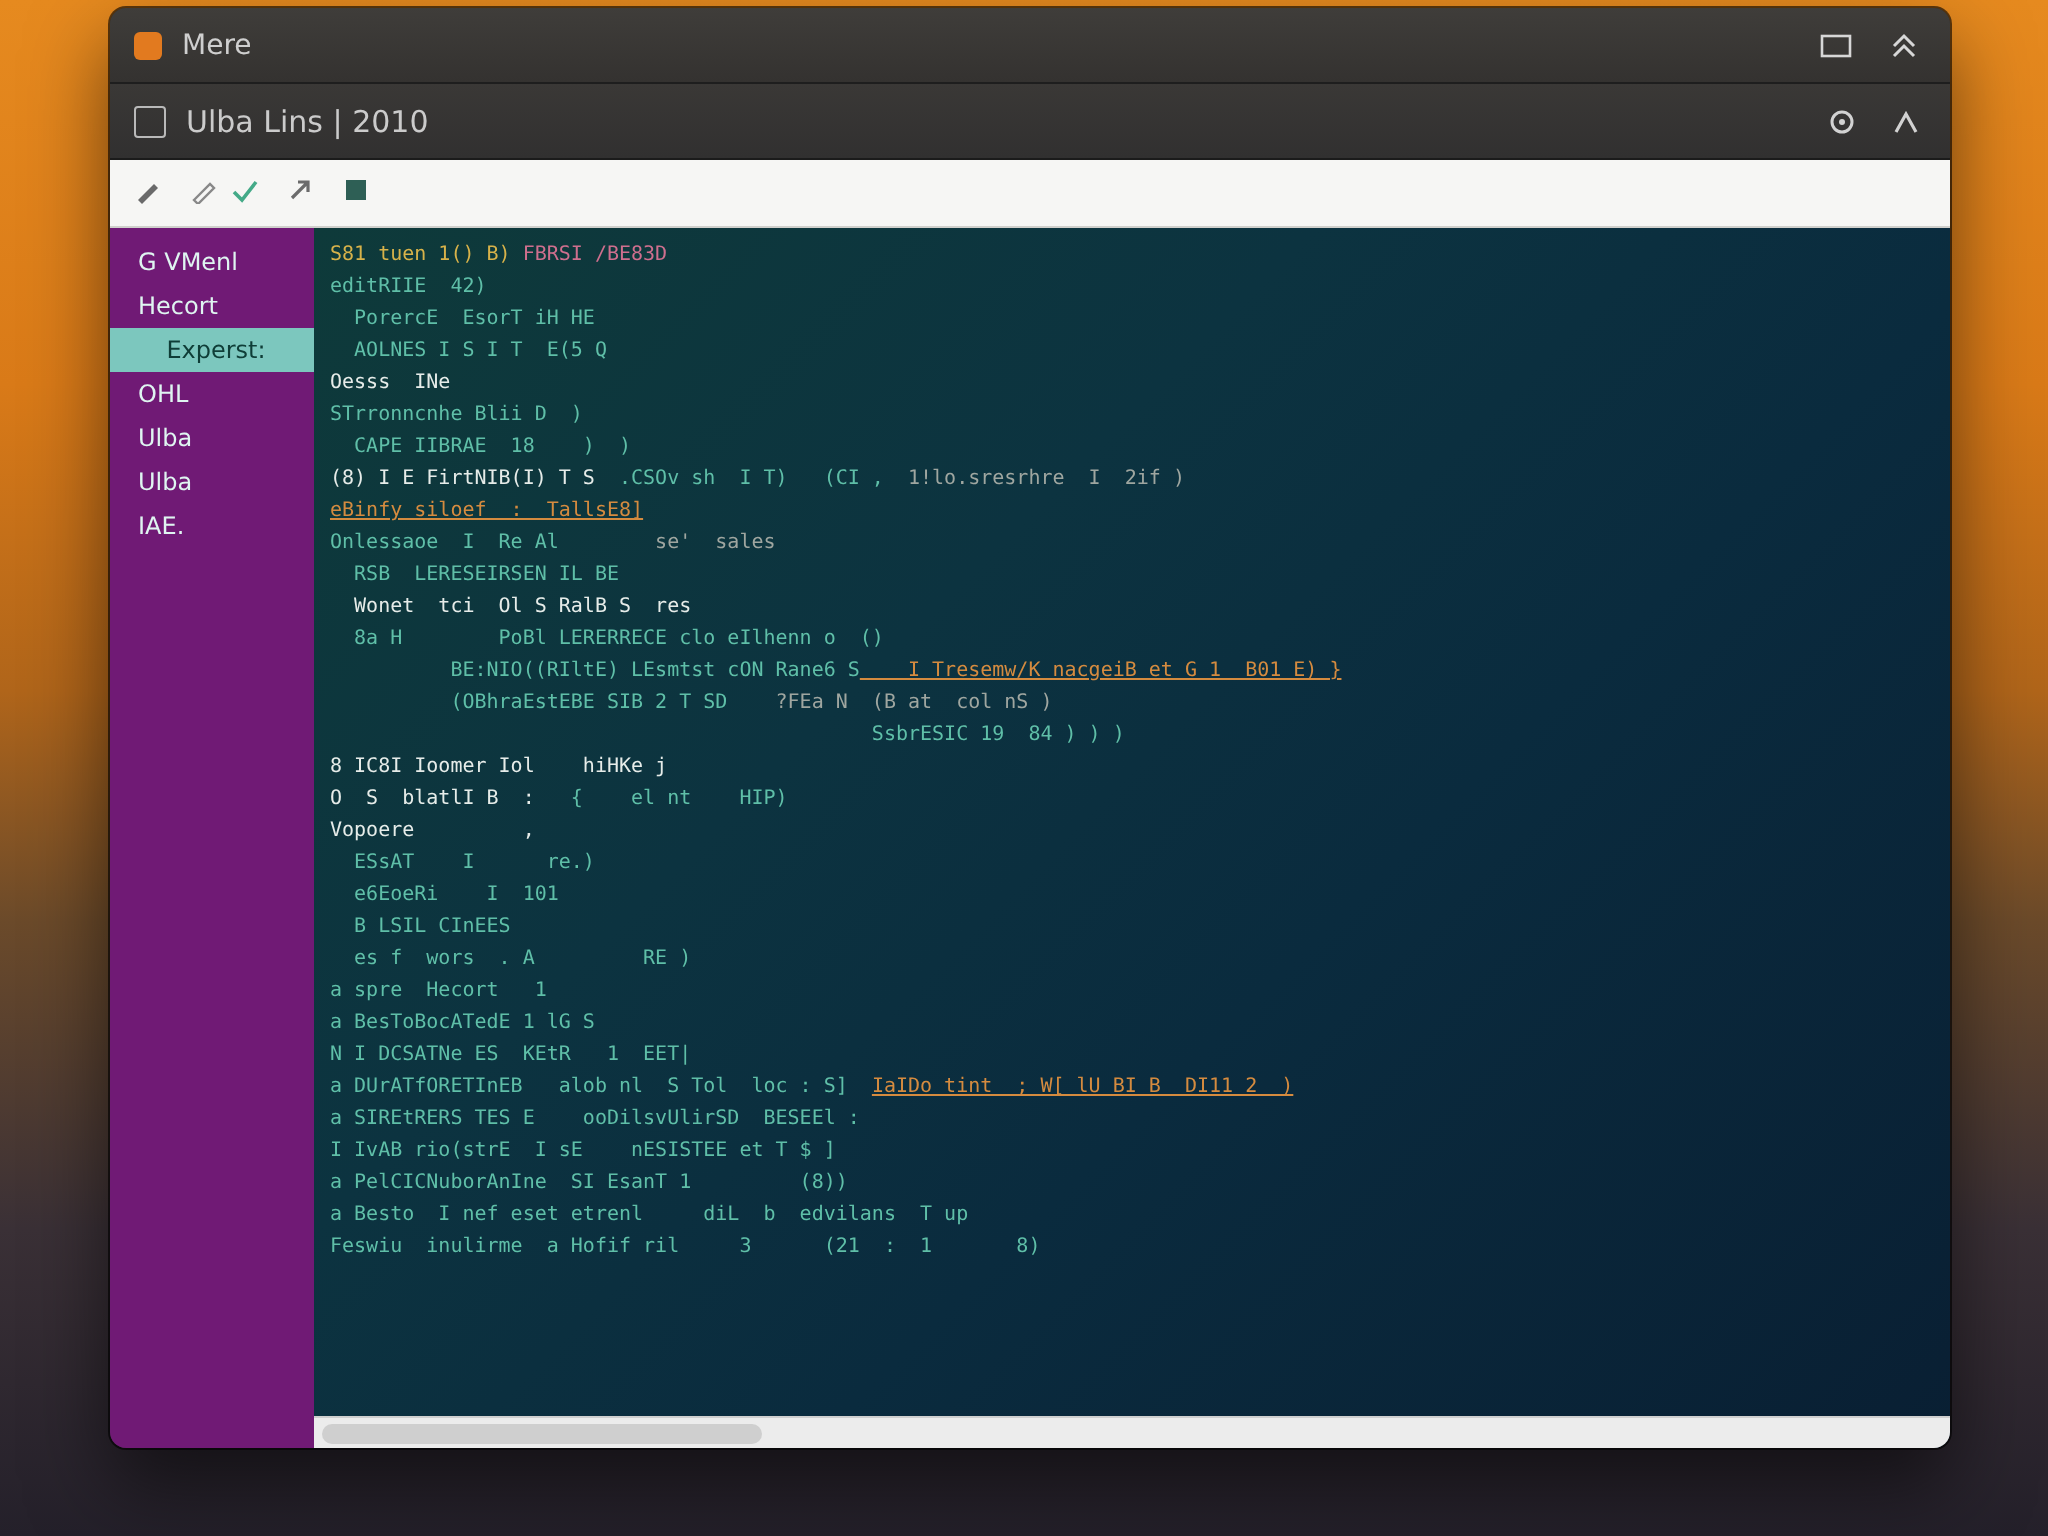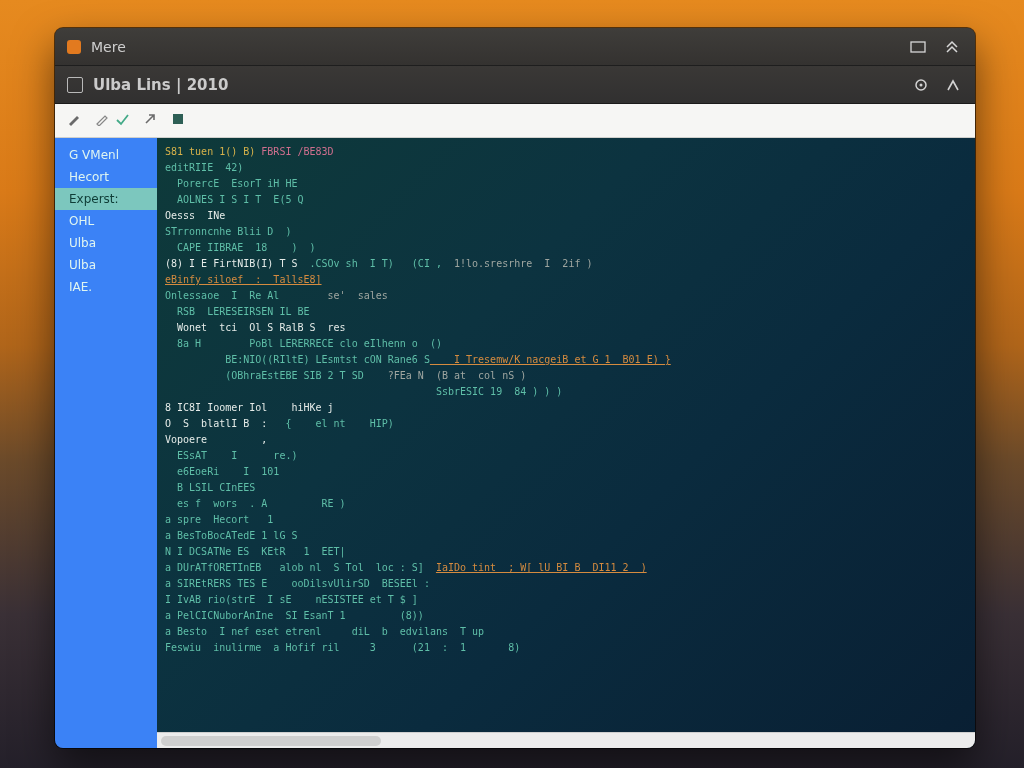--- a/index.html
+++ b/index.html
@@ -3,21 +3,21 @@
 <meta charset="utf-8">
 <style>
   * { box-sizing: border-box; margin: 0; padding: 0; }
   html, body { width: 1024px; height: 768px; overflow: hidden; font-family: "DejaVu Sans", "Ubuntu", sans-serif; }
   body {
     background: linear-gradient(180deg, #e68a1f 0%, #d97a18 25%, #b0651a 45%, #6b4a2a 60%, #3a3036 80%, #24202a 100%);
   }
   
   .win {
     position: absolute;
-    left: 55px; top: 28px;
+    left: 55px; top: 4px;
     width: 920px; height: 720px;
     background: #2b2b2b;
     border-radius: 8px;
     box-shadow: 0 18px 40px rgba(0,0,0,.55), 0 0 0 1px rgba(0,0,0,.6);
     overflow: hidden;
   }
   
   .titlebar {
     height: 38px;
     background: linear-gradient(#3f3d3a, #343230);
@@ -40,21 +40,20 @@
   }
   
   .subheader {
     height: 38px;
     background: linear-gradient(#3a3836, #313030);
     display: flex; align-items: center;
     padding: 0 12px;
     color: #cbcbcb;
     font-size: 15px;
     border-bottom: 1px solid #1b1b1b;
-    font-weight: bold;
   }
   .subheader .sicon {
     width: 16px; height: 16px;
     border: 1px solid #b9b9b9;
     border-radius: 2px;
     margin-right: 10px;
   }
   .subheader .spacer { flex: 1; }
   .subheader .sbtn {
     width: 20px; height: 20px; margin-left: 12px;
@@ -83,33 +82,34 @@
   }
   .cmdrow .cend { display:flex; gap:10px; align-items:center; }
   .cmdrow .btn { width:18px; text-align:center; color:#6b6b6b; cursor:pointer; }
   .split {
     display: flex;
     height: calc(100% - 38px - 38px - 34px);
   }
   
   .sidebar {
     width: 102px;
-    background: #3b82f6;
+    background: #701a75;
     color: #dff5f1;
     font-size: 12px;
     padding-top: 6px;
   }
   .sidebar .item {
     padding: 4px 10px 4px 14px;
     cursor: pointer;
     white-space: nowrap; overflow: hidden;
   }
   .sidebar .item.sel {
     background: #7cc7be;
     color: #0f3d37;
+    text-align: center;
   }
   
   .editor {
     flex: 1;
     background: linear-gradient(135deg, #0e3a3a 0%, #0c3340 35%, #0a2b3e 60%, #091f33 100%);
     color: #cfe;
     font-family: "DejaVu Sans Mono", Menlo, Consolas, monospace;
     font-size: 10px;
     line-height: 16px;
     padding: 6px 8px 8px 8px;

